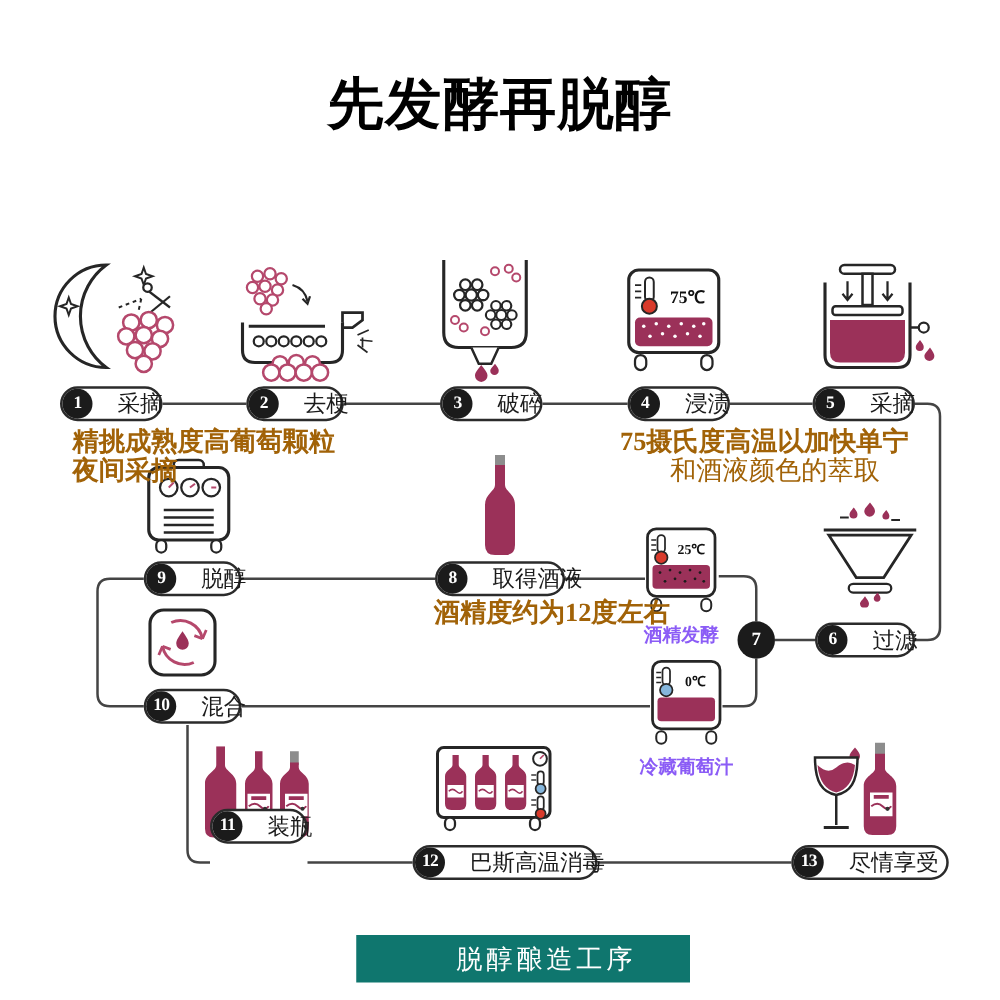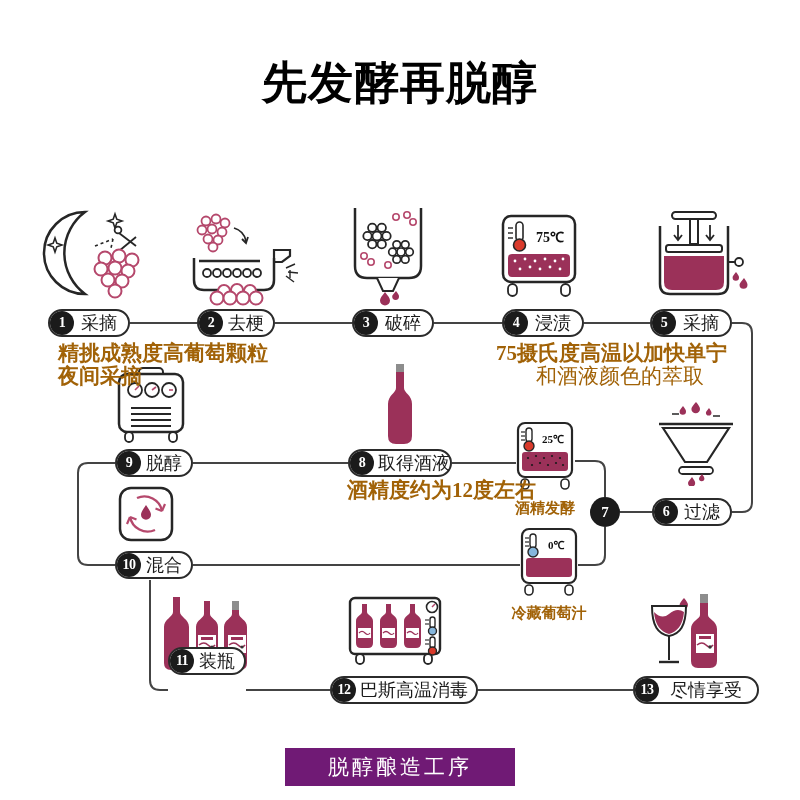--- a/index.html
+++ b/index.html
@@ -9,27 +9,27 @@
          font-size:45px;line-height:58px;font-weight:900;color:#000;letter-spacing:1px;}
   svg{display:block;}
   .connectors{position:absolute;left:0;top:0;z-index:1;}
   .icon{position:absolute;z-index:2;}
   .pill{position:absolute;z-index:3;height:28px;box-sizing:border-box;background:#fff;
         border:2px solid #2b2b2b;border-radius:20px;display:flex;align-items:center;
         transform:translateY(-50%);}
   .pill .num{width:24px;height:24px;border-radius:50%;background:#1b1b1b;color:#fff;
         font-weight:bold;font-size:14px;display:flex;align-items:center;justify-content:center;
         margin-left:0px;flex-shrink:0;letter-spacing:-0.5px;}
-  .pill .lbl{flex:1;text-align:center;font-size:18px;color:#1a1a1a;white-space:nowrap;
-        padding:0 8px 0 4px;}
+  .pill .lbl{flex:1;font-size:18px;color:#1a1a1a;white-space:nowrap;
+        padding:0 8px 0 20px;}
   .node7{position:absolute;z-index:3;width:30px;height:30px;border-radius:50%;background:#1b1b1b;
         color:#fff;font-size:15px;font-weight:bold;display:flex;align-items:center;justify-content:center;}
   .ann{position:absolute;z-index:2;font-size:21px;line-height:23px;font-weight:bold;color:#a16207;}
   .ann .light{font-weight:400;margin-left:40px;}
-  .tanklbl{position:absolute;z-index:2;font-size:15px;font-weight:600;color:#a16207;text-align:center;}
+  .tanklbl{position:absolute;z-index:2;font-size:15px;font-weight:600;color:#8b5cf6;text-align:center;}
   .banner{position:absolute;z-index:3;left:285px;top:748px;width:230px;height:38px;
         display:flex;align-items:center;justify-content:center;color:#fff;font-size:21px;
         letter-spacing:3px;}
 </style>
 </head>
 <body>
 
 <div class="canvas">
 
   <div class="title">
@@ -418,17 +418,17 @@
   </div>
   <div class="ann" style="left:496px;top:342px">
     <div>75摄氏度高温以加快单宁</div>
     <div class="light">和酒液颜色的萃取</div>
   </div>
   <div class="ann" style="left:347px;top:479px">酒精度约为12度左右</div>
 
   <div class="tanklbl" style="left:495px;top:499px;width:100px">酒精发酵</div>
   <div class="tanklbl" style="left:489px;top:604px;width:120px">冷藏葡萄汁</div>
 
-  <div class="banner" id="banner" style="background: #701a75;">
+  <div class="banner" id="banner" style="background: #0f766e; padding-left: 37px;">
     <span>脱醇酿造工序</span>
   </div>
 
 </div>
 
 </body></html>

